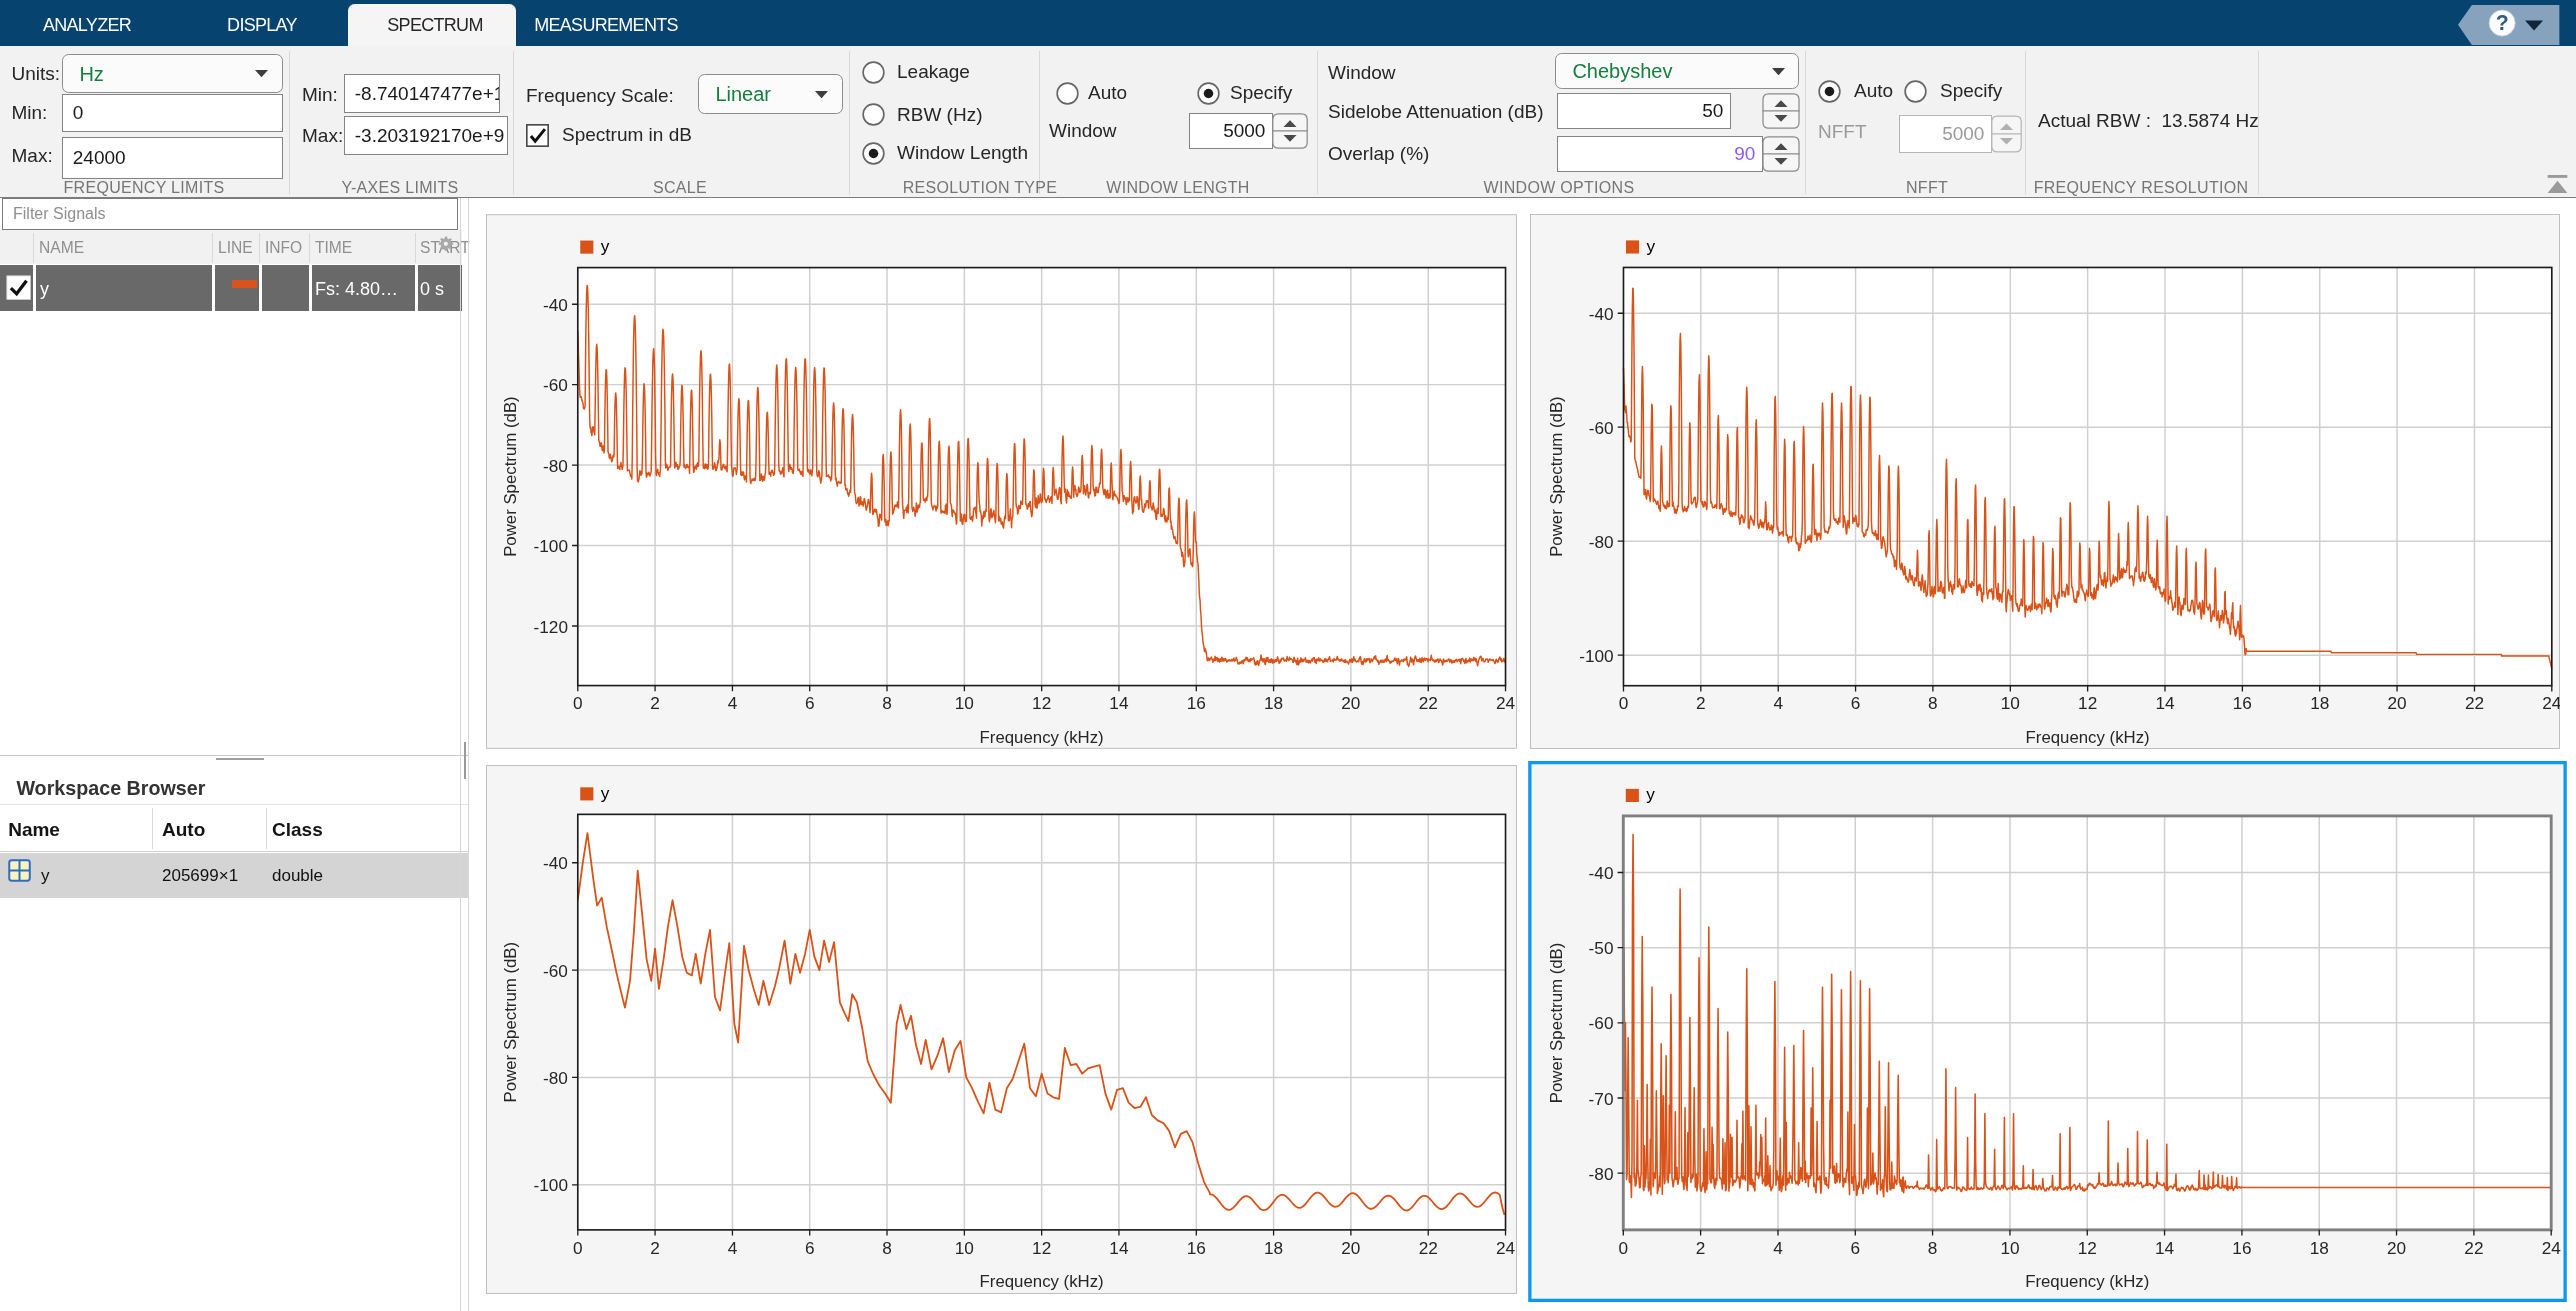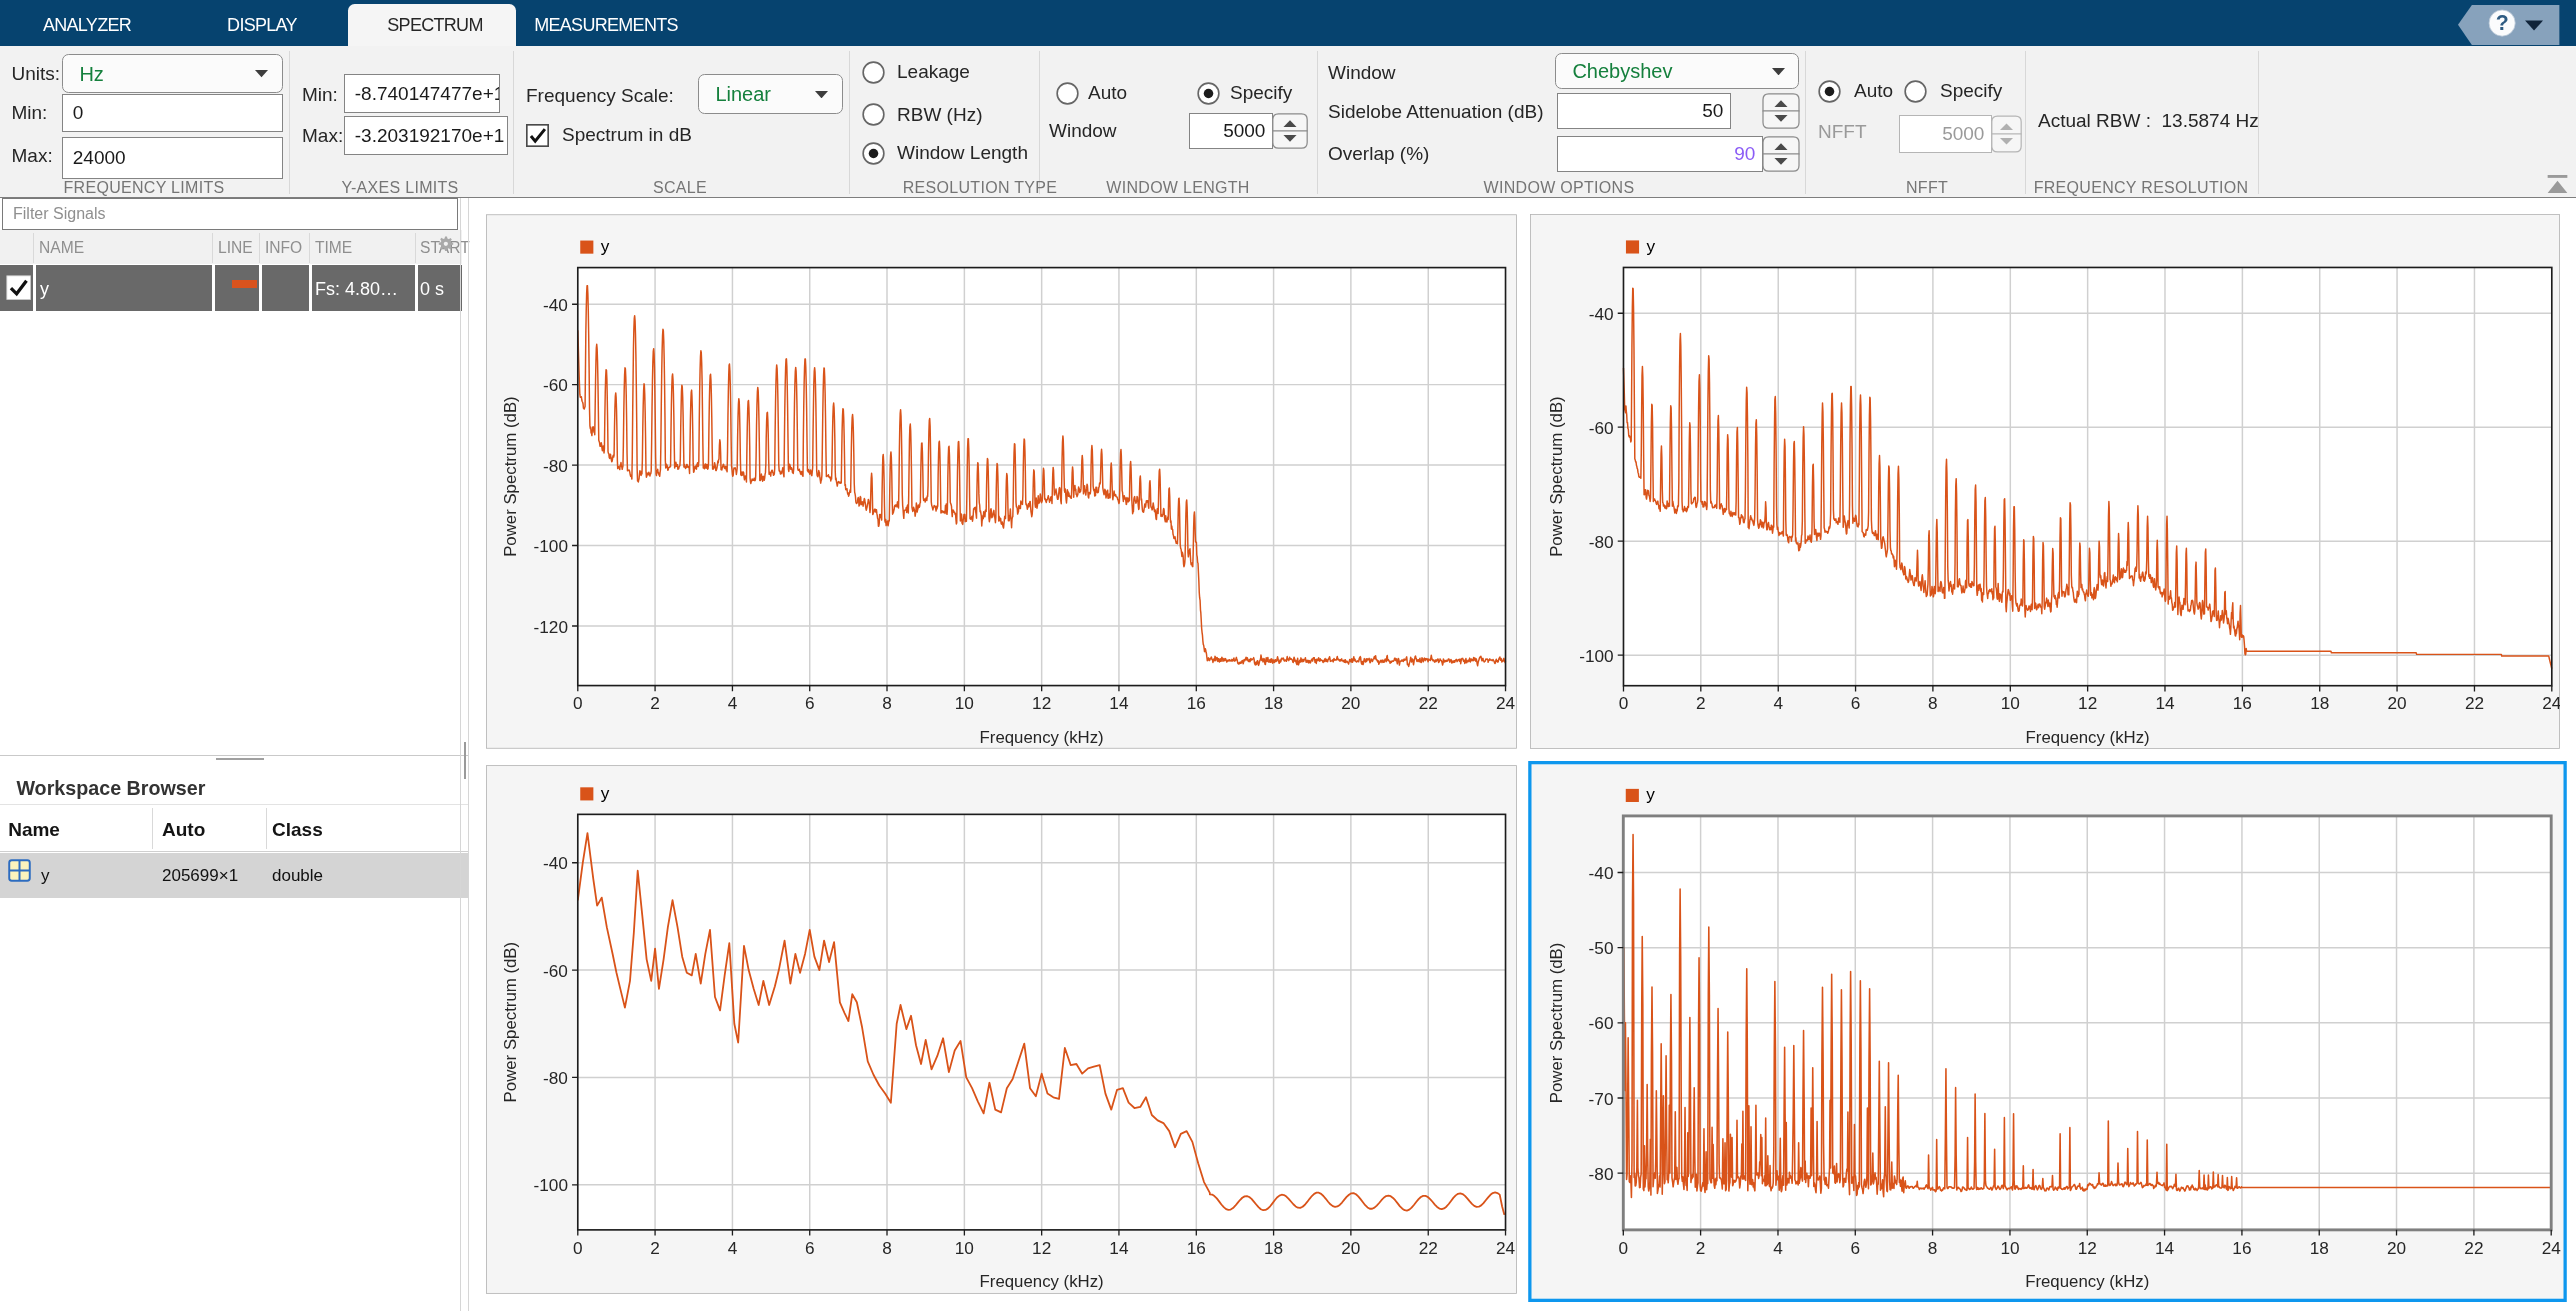--- a/index.html
+++ b/index.html
@@ -59,21 +59,21 @@
 <div style="position:absolute;left:11.5px;top:156px;transform:translateY(-50%);font-size:19px;color:#262626;white-space:nowrap;font-weight:normal;letter-spacing:0px">Max:</div>
 <div class="inp" style="left:62px;top:137px;width:221px;height:42px;border-color:#848484">
     <span style="position:absolute;left:9.8px;top:50%;transform:translateY(-50%);color:#1a1a1a;white-space:nowrap">24000</span>
   </div>
 <div style="position:absolute;left:302px;top:95px;transform:translateY(-50%);font-size:19px;color:#262626;white-space:nowrap;font-weight:normal;letter-spacing:0px">Min:</div>
 <div class="inp" style="left:344px;top:74px;width:156px;height:39px;border-color:#848484">
     <span style="position:absolute;left:9.8px;top:50%;transform:translateY(-50%);color:#1a1a1a;white-space:nowrap">-8.740147477e+1</span>
   </div>
 <div style="position:absolute;left:302px;top:136px;transform:translateY(-50%);font-size:19px;color:#262626;white-space:nowrap;font-weight:normal;letter-spacing:0px">Max:</div>
 <div class="inp" style="left:344px;top:116px;width:164px;height:39px;border-color:#848484">
-    <span style="position:absolute;left:9.8px;top:50%;transform:translateY(-50%);color:#1a1a1a;white-space:nowrap">-3.203192170e+1</span>
+    <span style="position:absolute;left:9.8px;top:50%;transform:translateY(-50%);color:#1a1a1a;white-space:nowrap">-3.203192170e+9</span>
   </div>
 <div style="position:absolute;left:526px;top:96px;transform:translateY(-50%);font-size:19px;color:#262626;white-space:nowrap;font-weight:normal;letter-spacing:0px">Frequency Scale:</div>
 <div class="combo" style="left:698px;top:74px;width:145px;height:40px">
     <span style="position:absolute;left:16.4px;top:50%;transform:translateY(-50%)">Linear</span>
     <svg style="position:absolute;left:116px;top:50%;margin-top:-3.3px" width="13" height="7.4" viewBox="0 0 16 9">
       <path d="M0 0 L16 0 L8 9 Z" fill="#3d3d3d"></path>
     </svg>
   </div>
 <svg style="position:absolute;left:526px;top:124px" width="23" height="23" viewBox="0 0 28 28">
     <rect x="1" y="1" width="26" height="26" fill="#ffffff" stroke="#4a4a4a" stroke-width="2"></rect>

